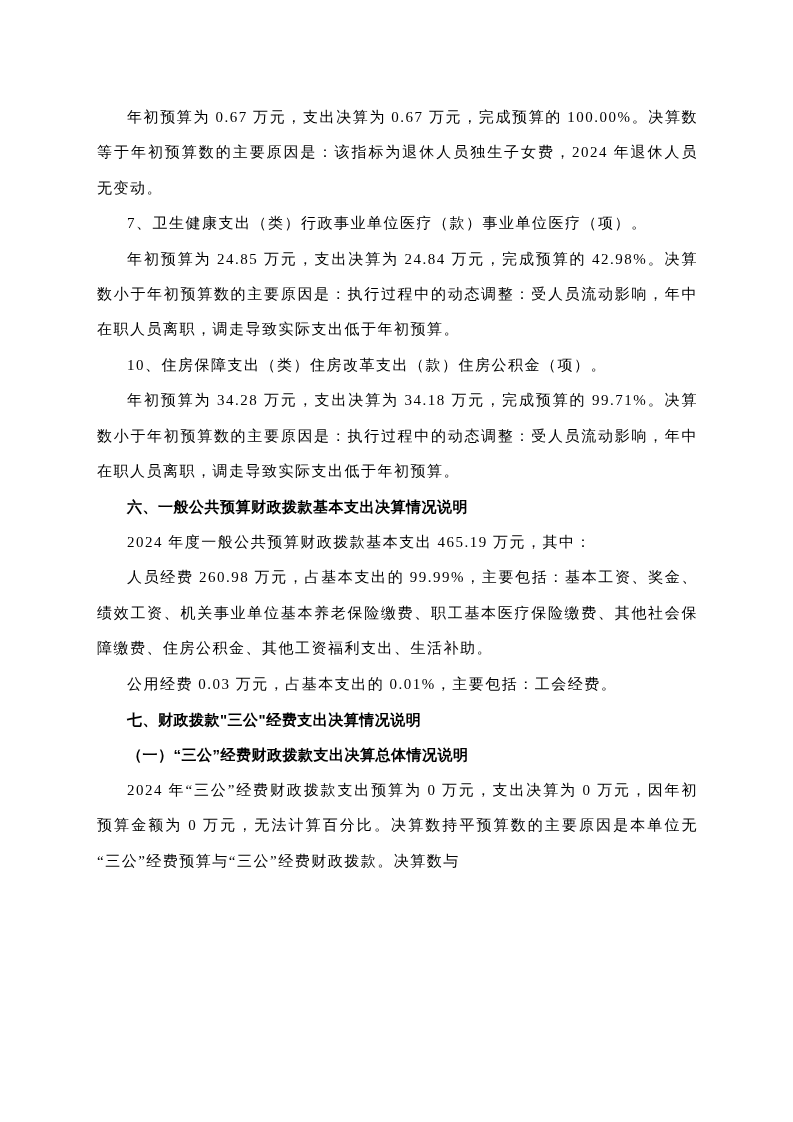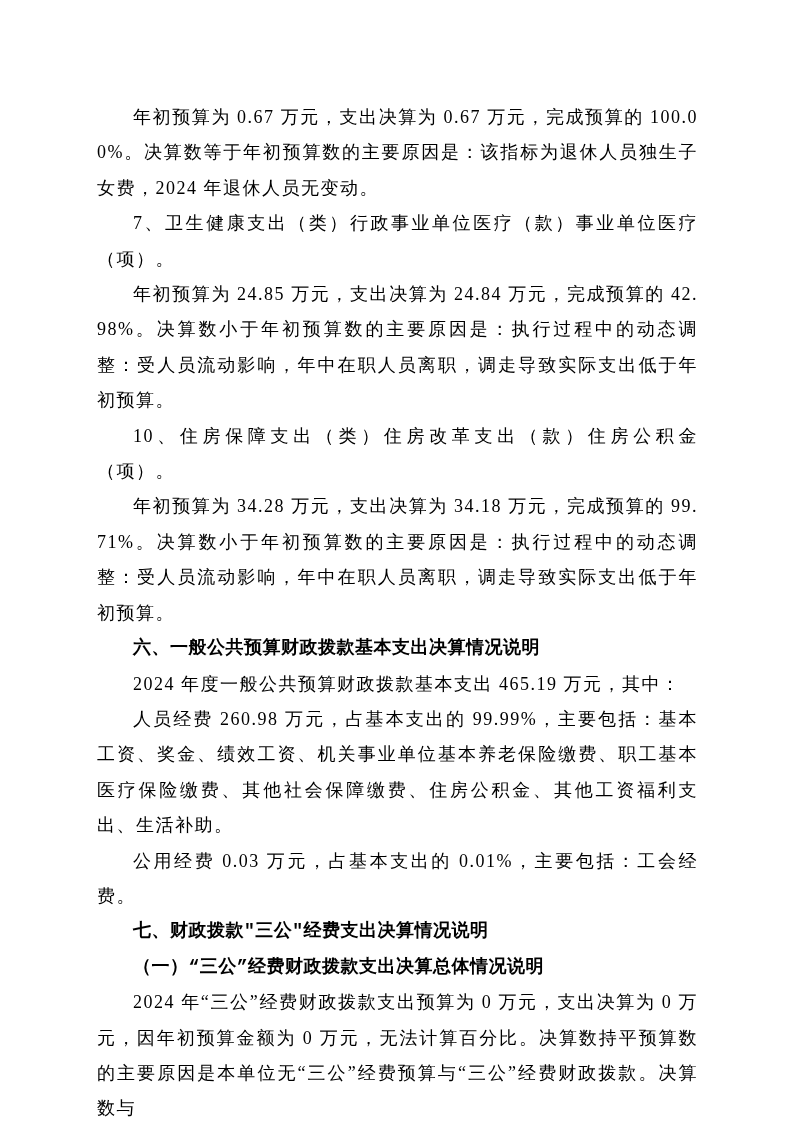--- a/index.html
+++ b/index.html
@@ -14,31 +14,31 @@
     margin: 0 auto;
     background: #ffffff;
     box-sizing: border-box;
     padding: 100px 95px 40px 97px;
     overflow: hidden;
     color: #000000;
   }
   .doc-body p {
     margin: 0;
     font-family: "Liberation Serif", "DejaVu Serif", serif;
-    font-size: 18px;
+    font-size: 15px;
     line-height: 35.4px;
     letter-spacing: 1.5px;
     text-align: justify;
     text-justify: inter-ideograph;
     text-indent: 2em;
     color: #000000;
     word-break: break-all;
   }
   .doc-body p.heading {
-    font-family: Liberation Mono, monospace;
+    font-family: Liberation Sans, sans-serif;
     font-weight: bold;
     letter-spacing: 0.5px;
   }
 </style>
 </head>
 <body>
 
 <div class="page">
   <div class="doc-body">
     <p class="body">年初预算为 0.67 万元，支出决算为 0.67 万元，完成预算的 100.00%。决算数等于年初预算数的主要原因是：该指标为退休人员独生子女费，2024 年退休人员无变动。</p>

